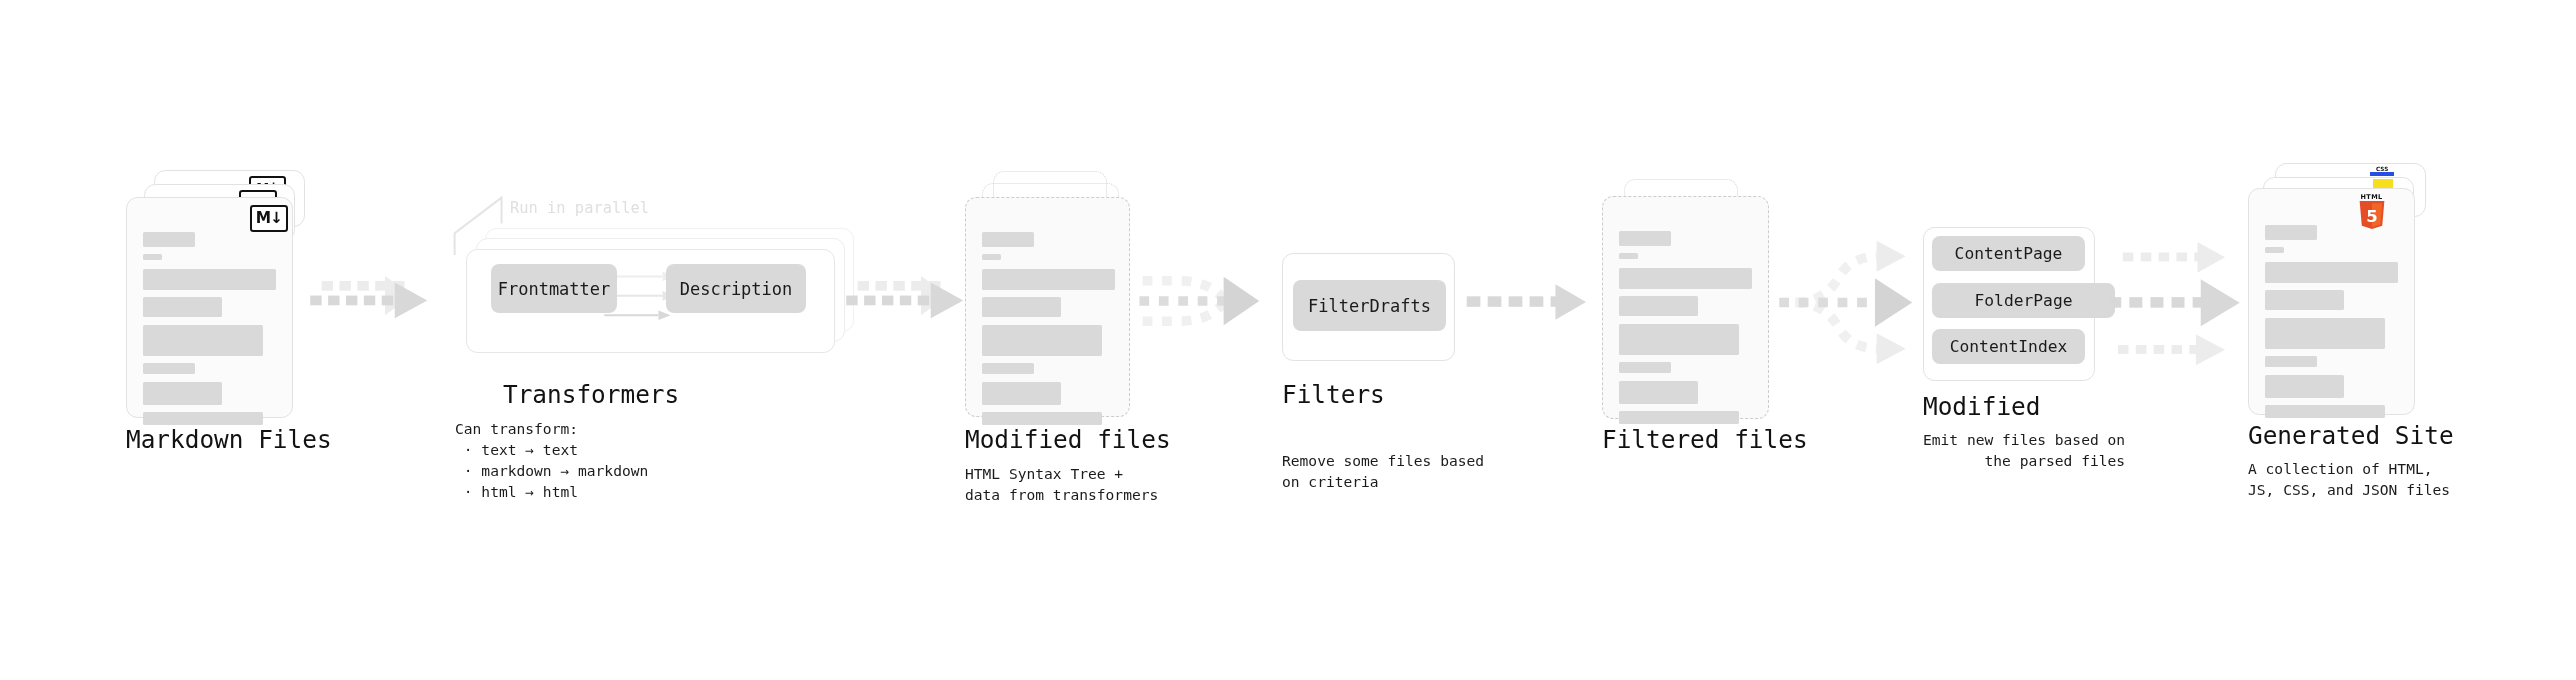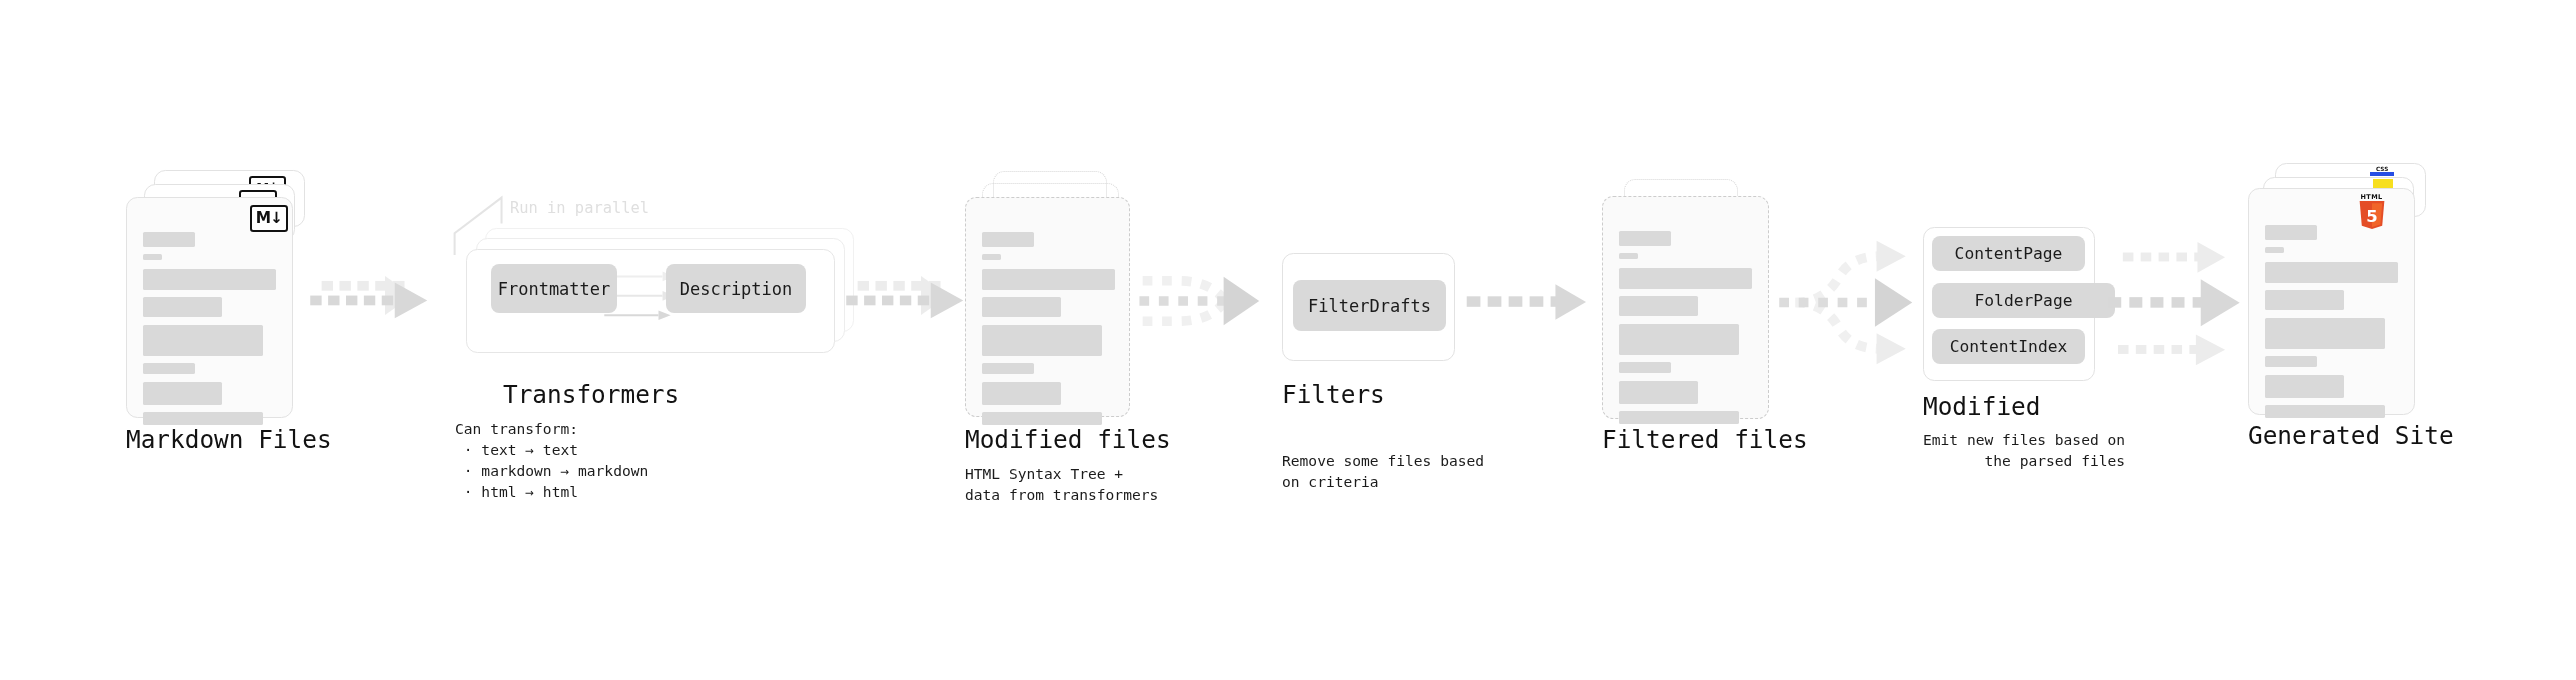--- a/index.html
+++ b/index.html
@@ -364,15 +364,17 @@
       <div class="h5txt">HTML</div>
       <svg class="shield" viewBox="0 0 34 34">
         <polygon points="2,0 32,0 29.4,30 17,34 4.6,30" fill="#e44d26"></polygon>
         <polygon points="17,2.6 29.4,2.6 27.2,28.6 17,31.6" fill="#f16529"></polygon>
         <text x="17" y="25.5" text-anchor="middle" font-family="DejaVu Sans, sans-serif" font-size="20" font-weight="bold" fill="#ffffff">5</text>
       </svg>
     </div>
   </div>
 
   <div class="title" style="left:2248px;top:421px;">Generated Site</div>
+  <div class="sub" style="left:2248px;top:458px;">A collection of HTML,
+JS, CSS, and JSON files</div>
 
 </div>
 
 
 </body></html>

